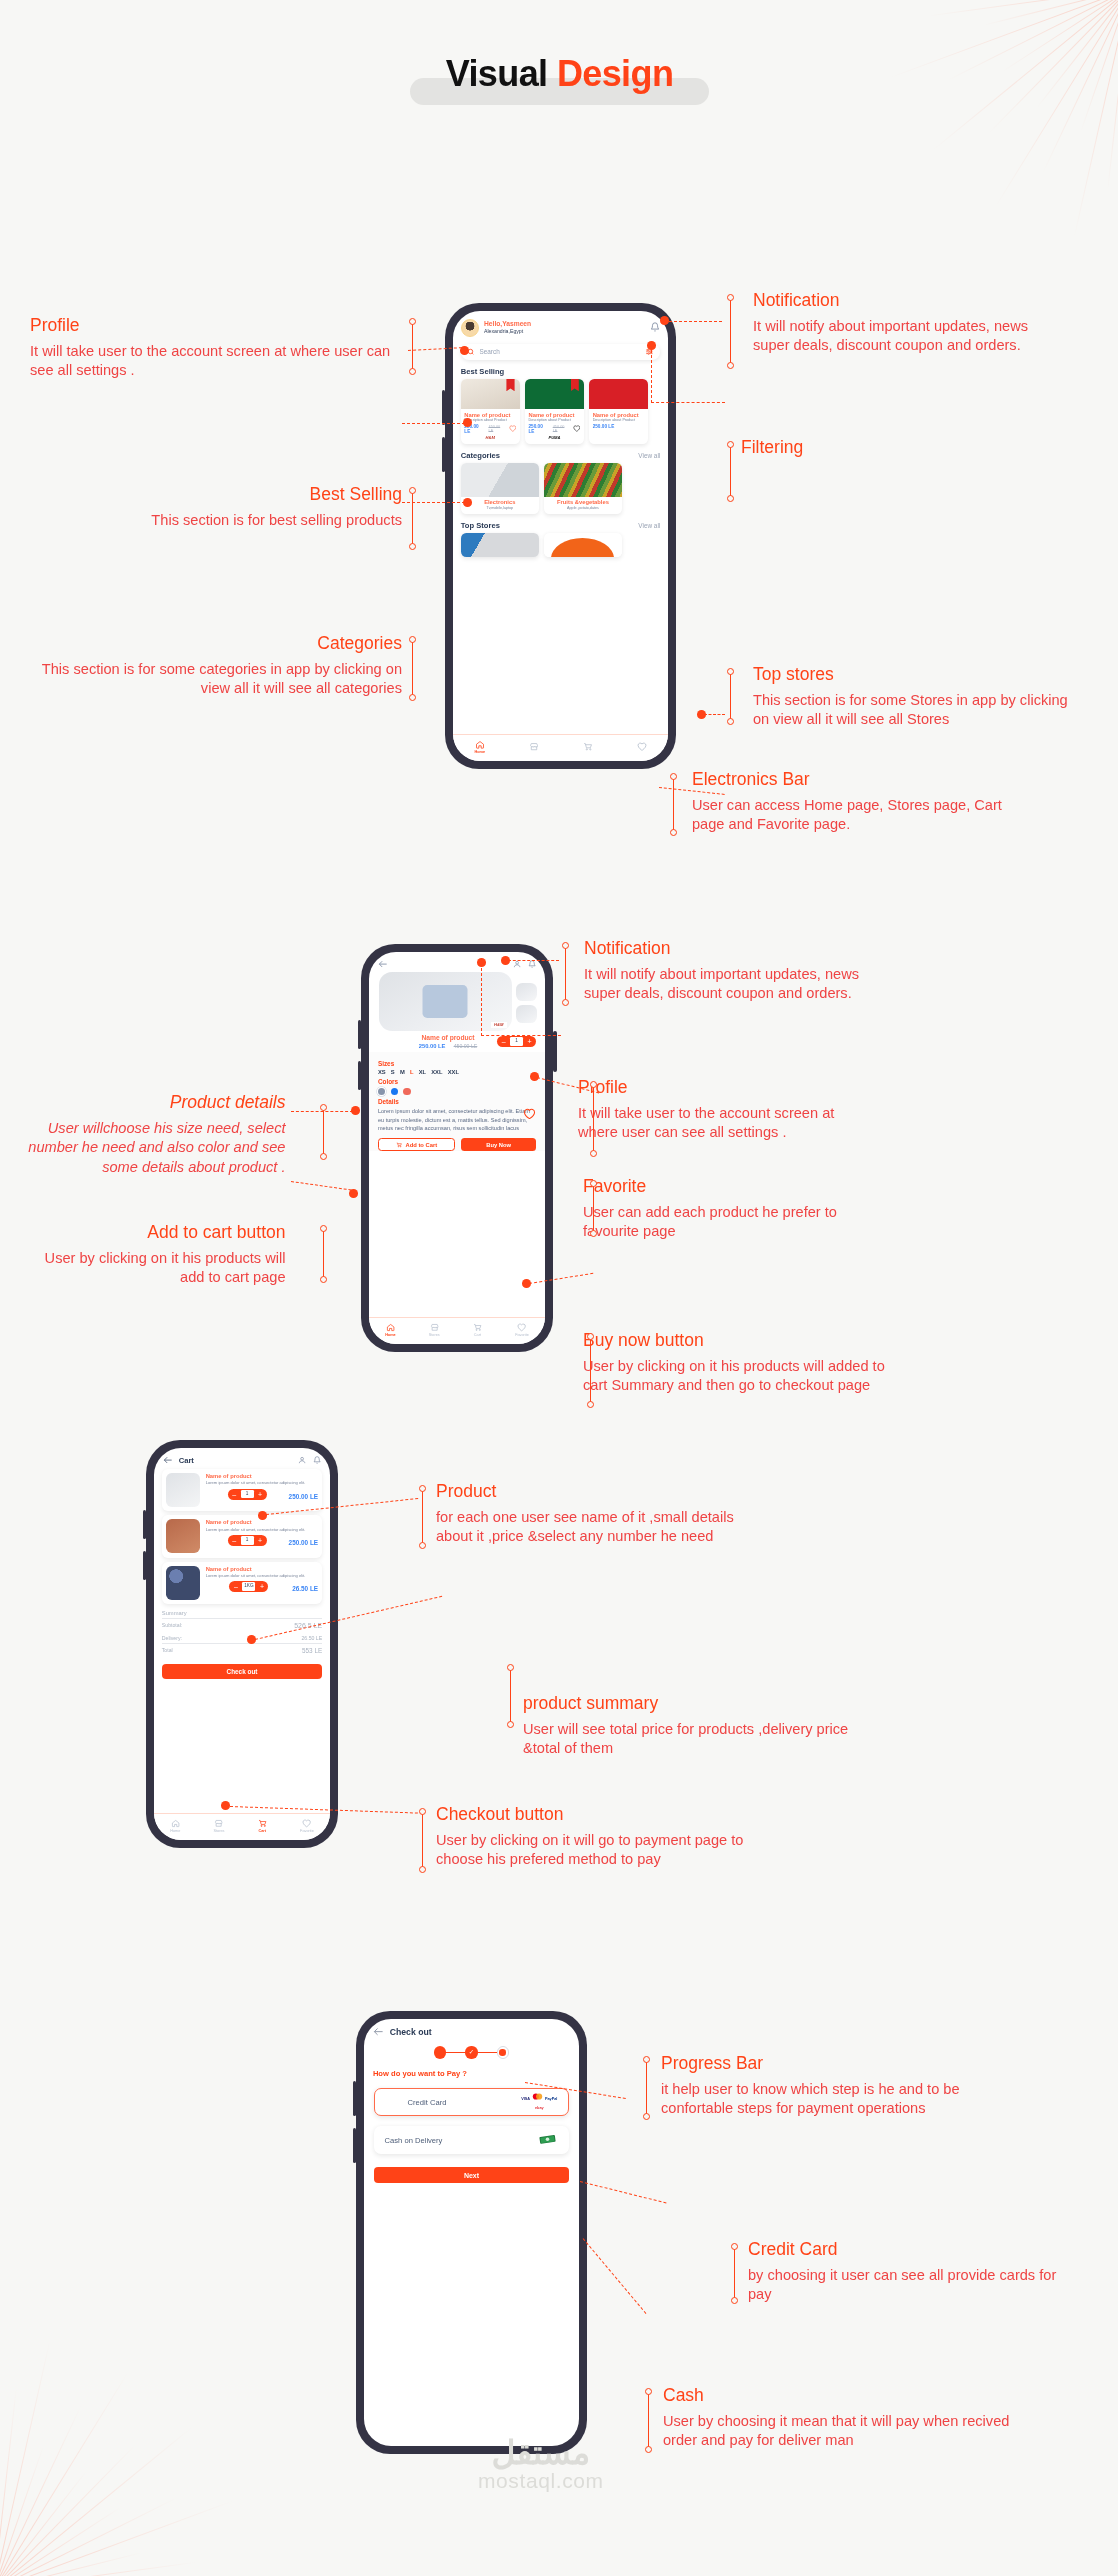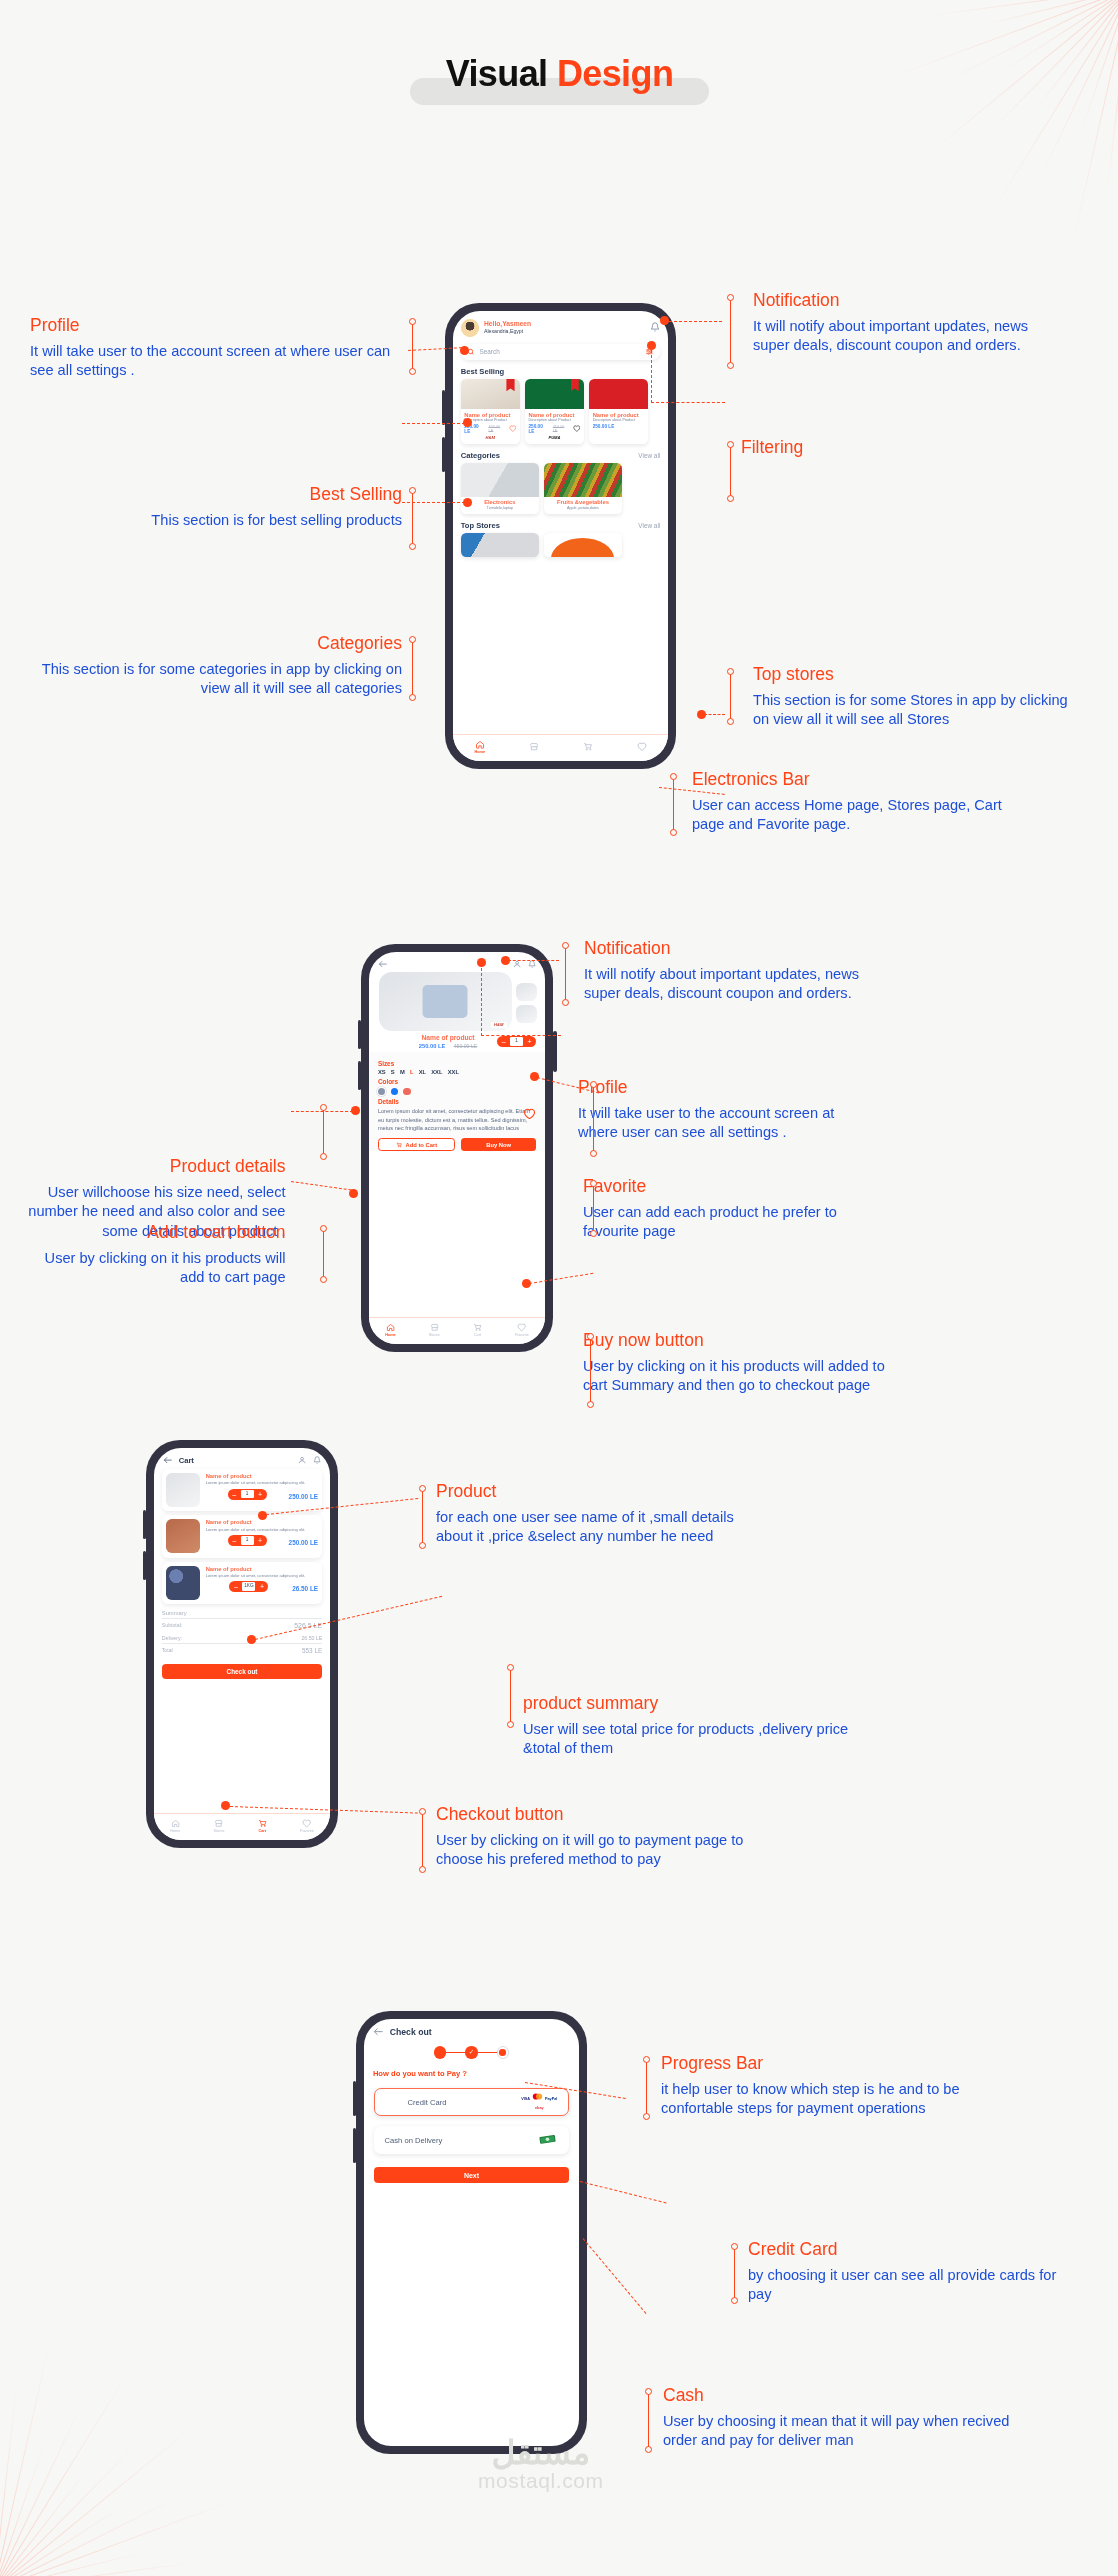--- a/index.html
+++ b/index.html
@@ -40,21 +40,21 @@
   }
   #title-text .accent { color: #FF4317; }
 
   
   .anno { position: absolute; }
   .anno .anno-title {
     color: #FF4317; font-size: 17.5px; font-weight: 400; margin-bottom: 5.8px;
     white-space: nowrap;
   }
   .anno .anno-body {
-    color: #1d4ed8; font-size: 14.6px; line-height: 1.34; font-weight: 400;
+    color: #ef4444; font-size: 14.6px; line-height: 1.34; font-weight: 400;
   }
   .anno.right-al { text-align: right; }
   
   .bracket { position: absolute; width: 8.2px; }
   .bracket .bar { position: absolute; left: 3.5px; top: 4.1px; bottom: 4.1px; width: 1.2px; background: #FF4317; }
   .bracket .dot { position: absolute; left: 0.6px; width: 7px; height: 7px; border: 1.2px solid #FF4317;
                   border-radius: 50%; background: #f7f7f5; }
   .bracket .dot.top { top: 0; }
   .bracket .dot.bot { bottom: 0; }
 
@@ -669,21 +669,21 @@
 <div class="anno" style="left:583px; top:1330px; width:315px;">
   <div class="anno-title">Buy now button</div>
   <div class="anno-body">User  by clicking on it his products will added to cart Summary  and then go to checkout page</div>
 </div>
 <div class="bracket" style="left:586px; top:1333px; height:75px;">
   <div class="bar"></div>
     <div class="dot top"></div>
     <div class="dot bot"></div>
 </div>
 
-<div class="anno right-al" style="left:17.5px; top:1156px; width:268px;">
+<div class="anno right-al" style="left:17.5px; top:1092px; width:268px;font-style:italic;">
   <div class="anno-title">Product details</div>
   <div class="anno-body">User willchoose his size  need, select number he need   and also color and see some details about product .</div>
 </div>
 <div class="bracket" style="left:319px; top:1104px; height:56px;">
   <div class="bar"></div>
     <div class="dot top"></div>
     <div class="dot bot"></div>
 </div>
 
 <div class="anno right-al" style="left:17.5px; top:1222px; width:268px;">

